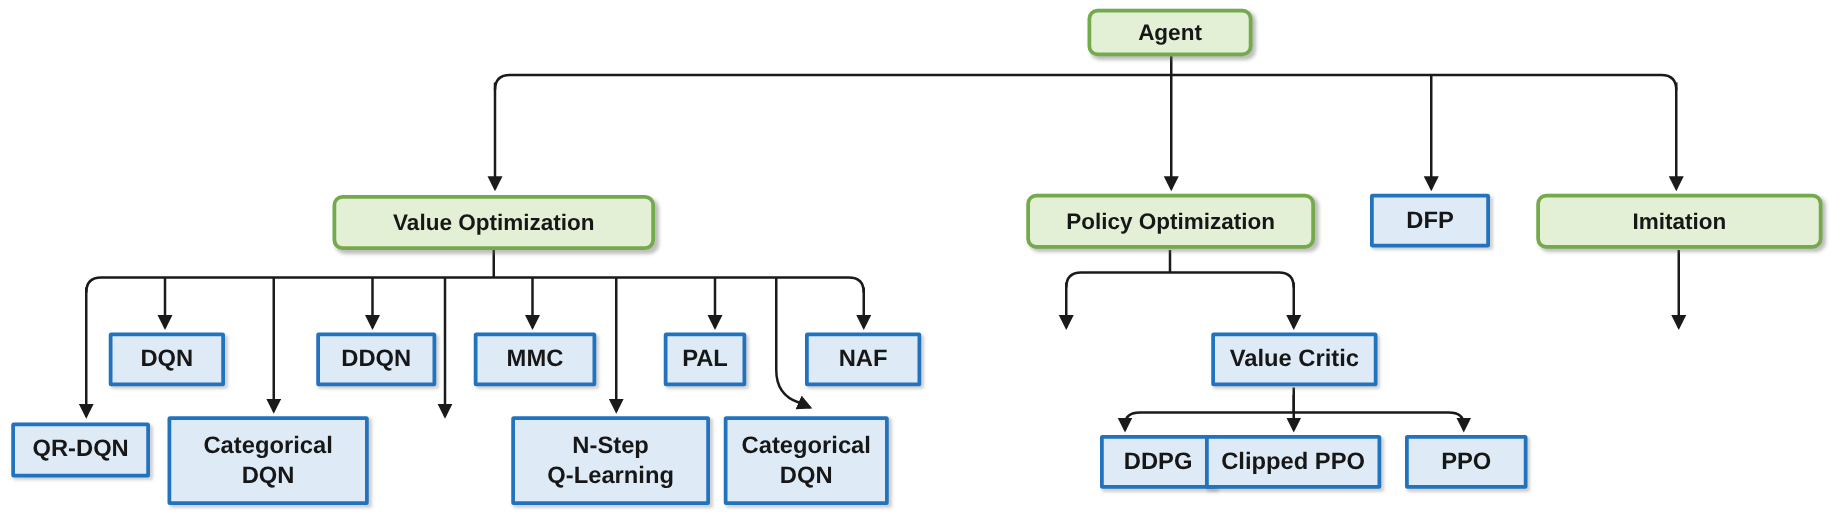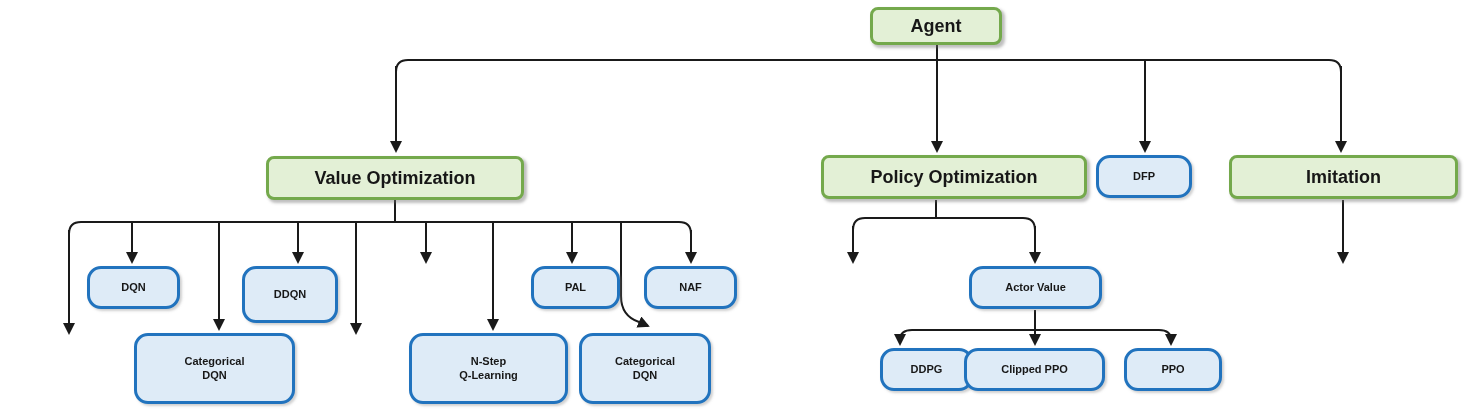--- a/index.html
+++ b/index.html
@@ -10,23 +10,23 @@
     font-family:"Liberation Sans", sans-serif;
     overflow:hidden;
     padding-left:18px;
   }
   svg.wires{position:absolute;left:0;top:0;pointer-events:none;}
   .node{
     position:absolute;
     display:flex;align-items:center;justify-content:center;
     text-align:center;
     font-weight:bold;color:#171717;
-    font-size:11px;line-height:1.25;
+    font-size:19px;line-height:1.25;
     white-space:pre-line;
-    border-radius:14px;
+    border-radius:2px;
     box-sizing:border-box;
     padding:2px 4px;
   }
   .node.category{
     background:var(--category-fill,#E3F0D6);
     border:3px solid var(--category-border,#74A94C);
     border-radius:8px;
     box-shadow:2.5px 2.5px 3px rgba(110,110,110,0.45);
     font-size:18px;
   }
@@ -79,30 +79,32 @@
       <path d="M1035,316 L1035,344" marker-end="url(#arrow)"></path>
       <path d="M1171,337 L1171,344" marker-end="url(#arrow)"></path>
 
       <path d="M1343,200 L1343,262" marker-end="url(#arrow)"></path>
     </g>
   </svg>
 
   <div class="node category" style="left:870px;top:7px;width:132px;height:38px">Agent</div>
 
   <div class="node category" style="left:266px;top:156px;width:258px;height:44px">Value Optimization</div>
-  <div class="node category" style="left:821px;top:155px;width:266px;height:44px">Policy Optimization</div>
+  <div class="node category" style="left:821px;top:155px;width:231px;height:44px">Policy Optimization</div>
   <div class="node algorithm" style="left:1096px;top:155px;width:96px;height:43px">DFP</div>
   <div class="node category" style="left:1229px;top:155px;width:229px;height:44px">Imitation</div>
 
   <div class="node algorithm" style="left:87px;top:266px;width:93px;height:43px">DQN</div>
-  <div class="node algorithm" style="left:242px;top:266px;width:96px;height:57px">DDQN</div>
-  <div class="node algorithm" style="left:531px;top:266px;width:89px;height:43px">PAL</div>
+  <div class="node algorithm" style="left:253px;top:266px;width:96px;height:43px">DDQN</div>
+  <div class="node algorithm" style="left:379px;top:266px;width:98px;height:43px">MMC</div>
+  <div class="node algorithm" style="left:531px;top:266px;width:66px;height:43px">PAL</div>
   <div class="node algorithm" style="left:644px;top:266px;width:93px;height:43px">NAF</div>
-  <div class="node algorithm" style="left:969px;top:266px;width:133px;height:43px">Actor Value</div>
+  <div class="node algorithm" style="left:969px;top:266px;width:133px;height:43px">Value Critic</div>
 
+  <div class="node algorithm" style="left:9px;top:338px;width:111px;height:44px">QR-DQN</div>
   <div class="node algorithm" style="left:134px;top:333px;width:161px;height:71px">Categorical
 DQN</div>
   <div class="node algorithm" style="left:409px;top:333px;width:159px;height:71px">N-Step
 Q-Learning</div>
   <div class="node algorithm" style="left:579px;top:333px;width:132px;height:71px">Categorical
 DQN</div>
   <div class="node algorithm" style="left:880px;top:348px;width:93px;height:43px">DDPG</div>
   <div class="node algorithm" style="left:964px;top:348px;width:141px;height:43px">Clipped PPO</div>
   <div class="node algorithm" style="left:1124px;top:348px;width:98px;height:43px">PPO</div>
 

